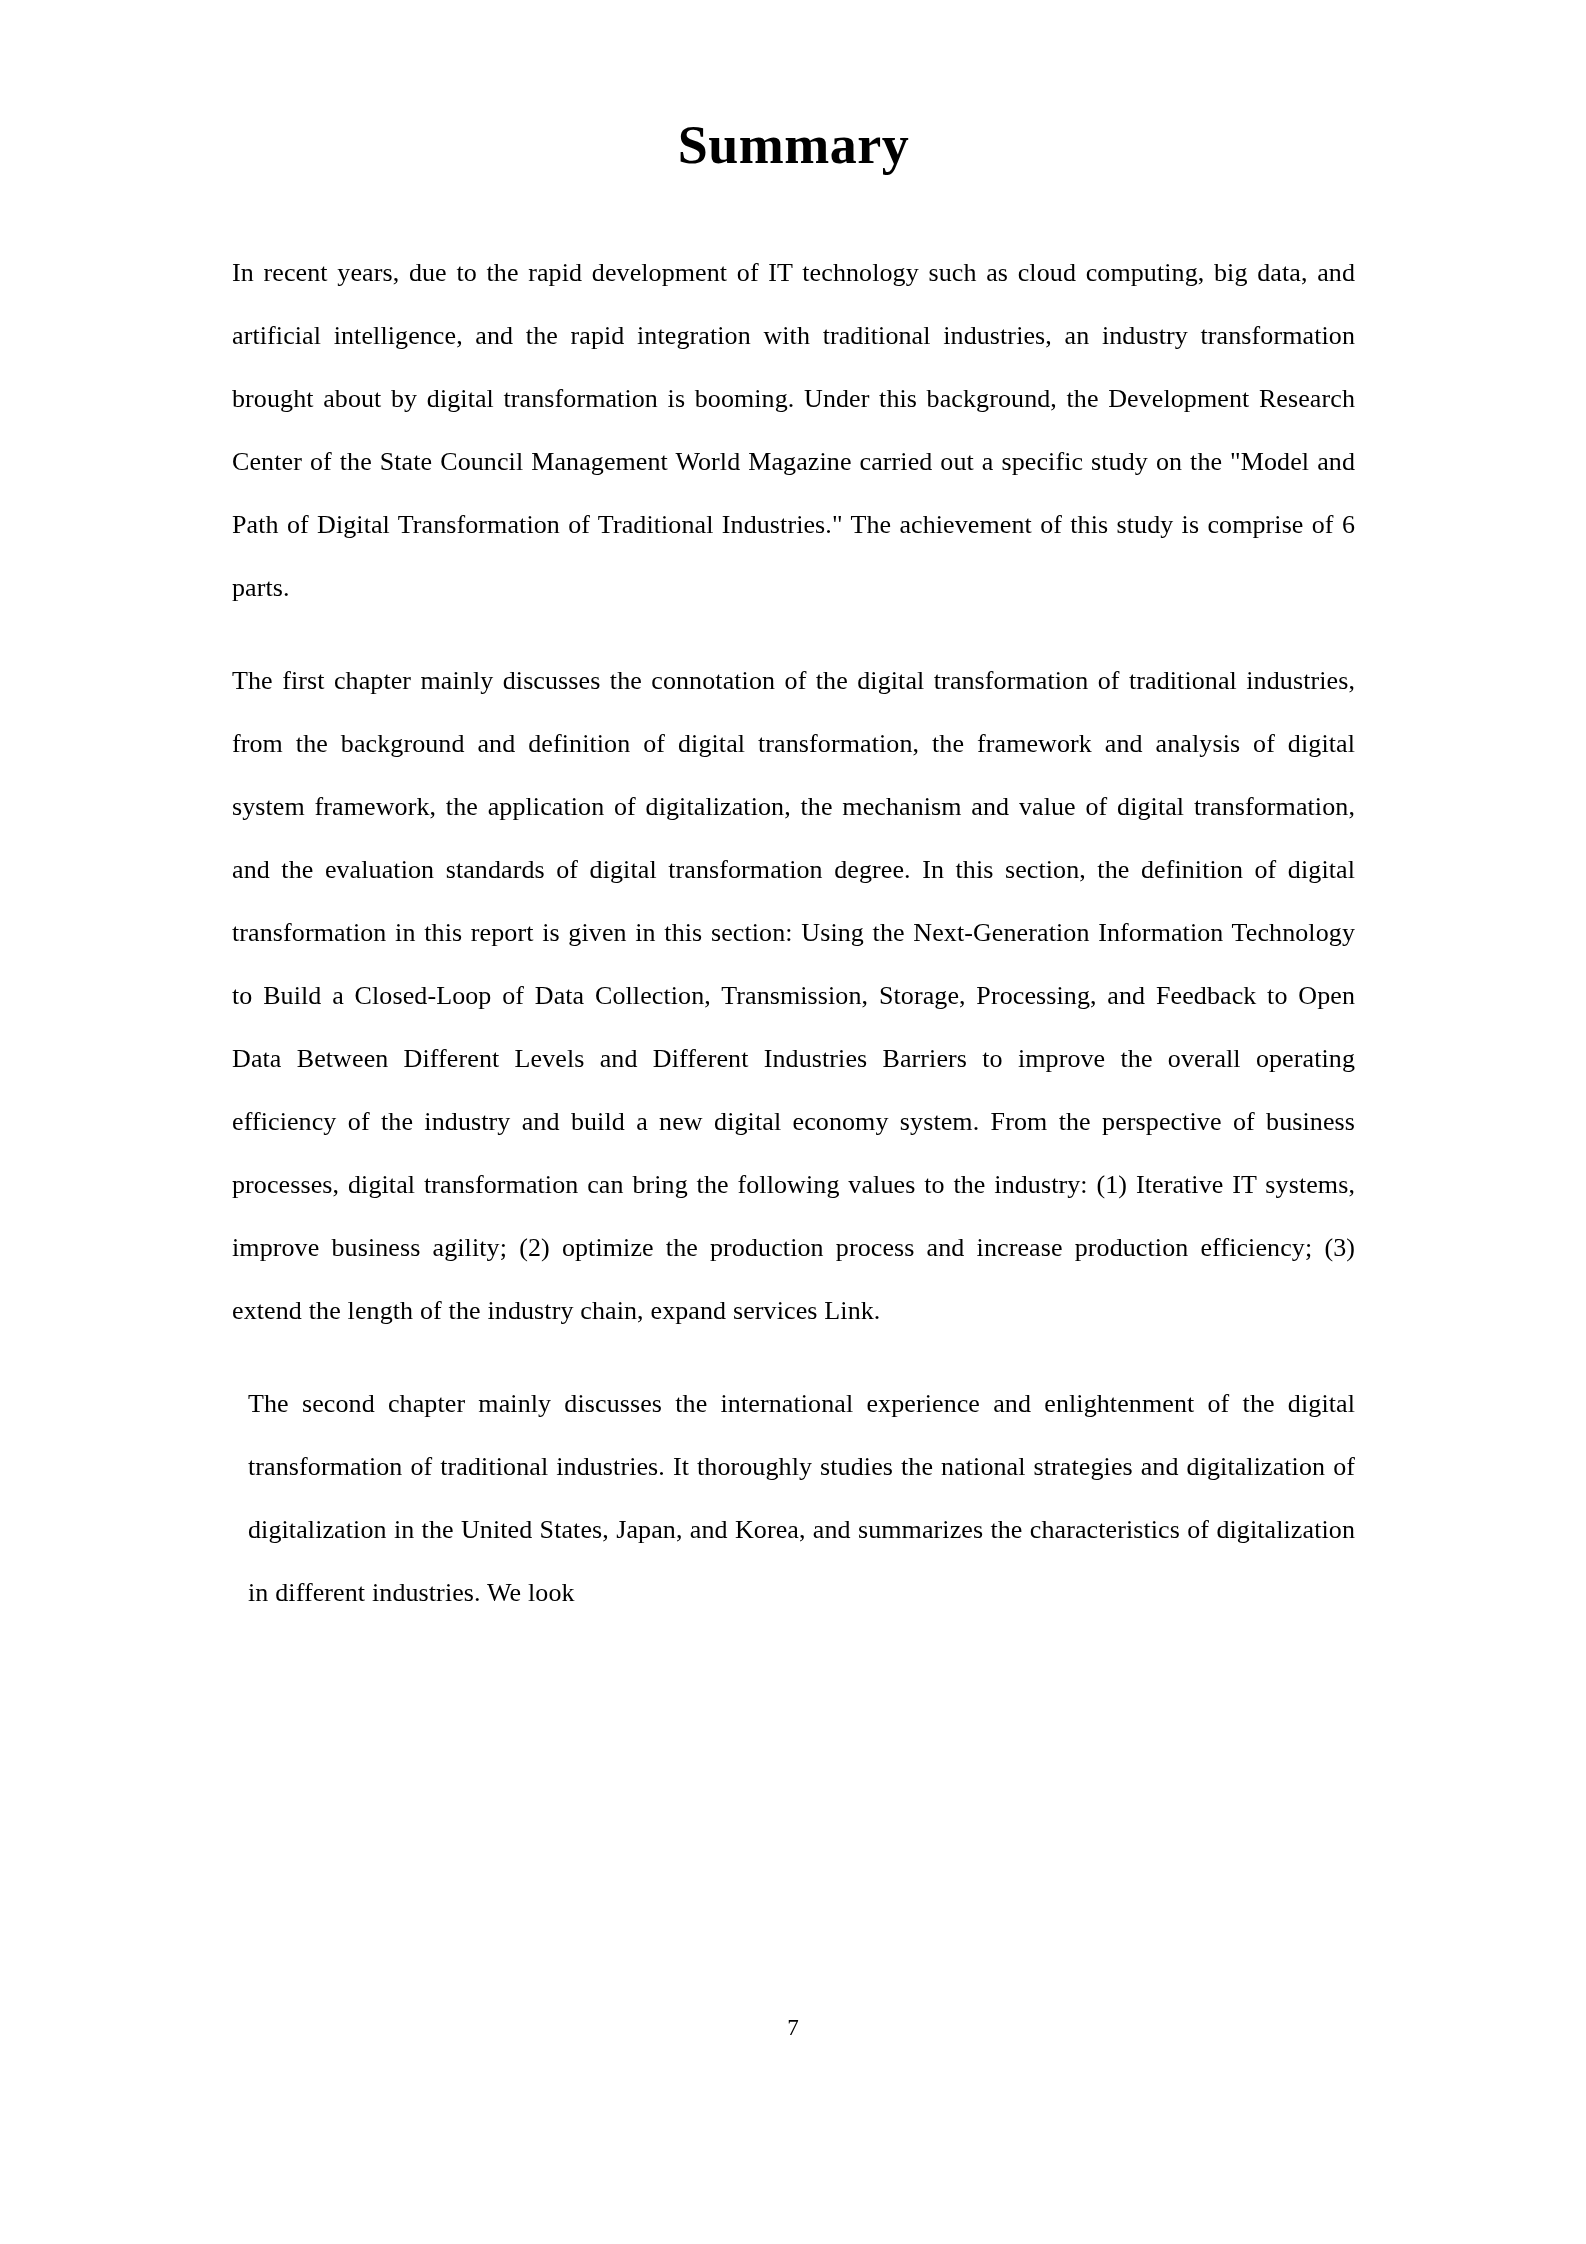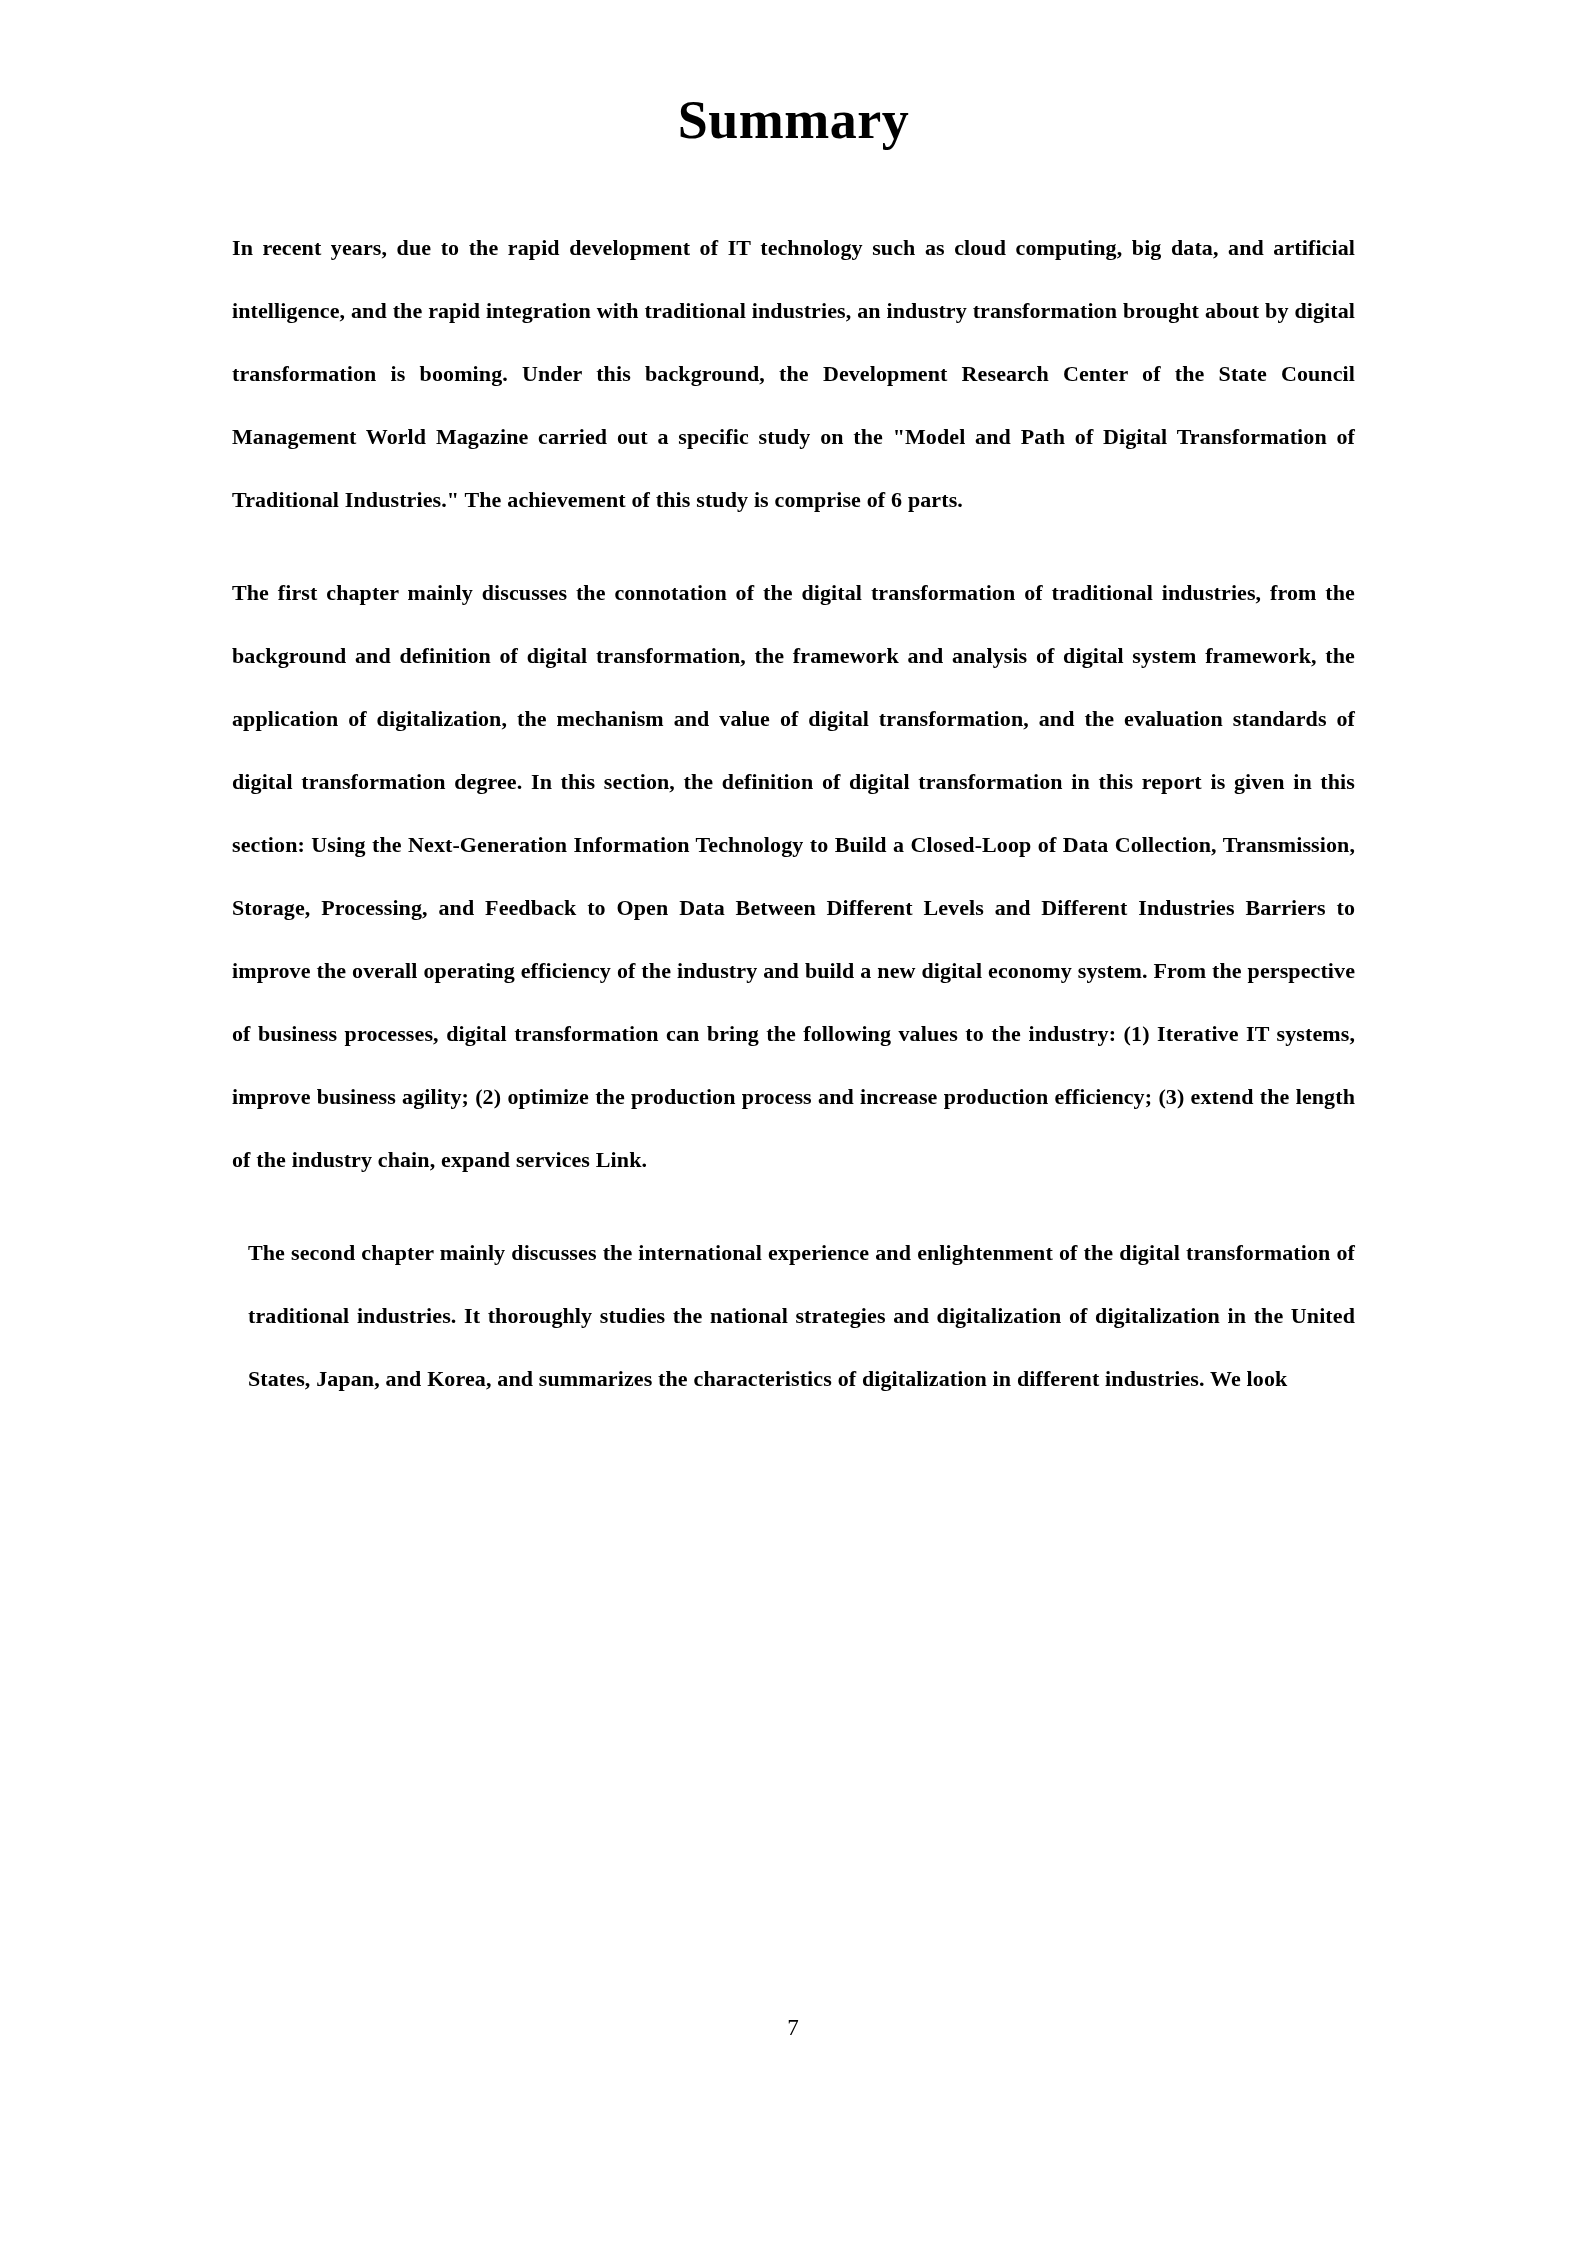--- a/index.html
+++ b/index.html
@@ -21,38 +21,37 @@
     left: 232px;
     top: 0;
     width: 1123px;
   }
   .doc-title {
     text-align: center;
     font-size: 54px;
     font-weight: bold;
     line-height: 1.1;
     margin: 0;
-    padding-top: 91px;
+    padding-top: 116px;
     letter-spacing: 0.5px;
     font-family: "Liberation Serif", "DejaVu Serif", serif;
   }
   .body-stack {
     margin-top: 66px;
   }
   p.para {
     margin: 0 0 30px 0;
-    font-size: 22px;
+    font-size: 26px;
     line-height: 63px;
     text-align: justify;
     text-justify: inter-word;
     letter-spacing: 0.1px;
     word-spacing: 0.2px;
     -webkit-hyphens: none;
     hyphens: none;
-    font-weight: bold;
   }
   p.para:last-child {
     margin-bottom: 0;
     margin-left: 16px;
   }
   .page-number {
     position: absolute;
     left: 0;
     right: 0;
     top: 2014px;

